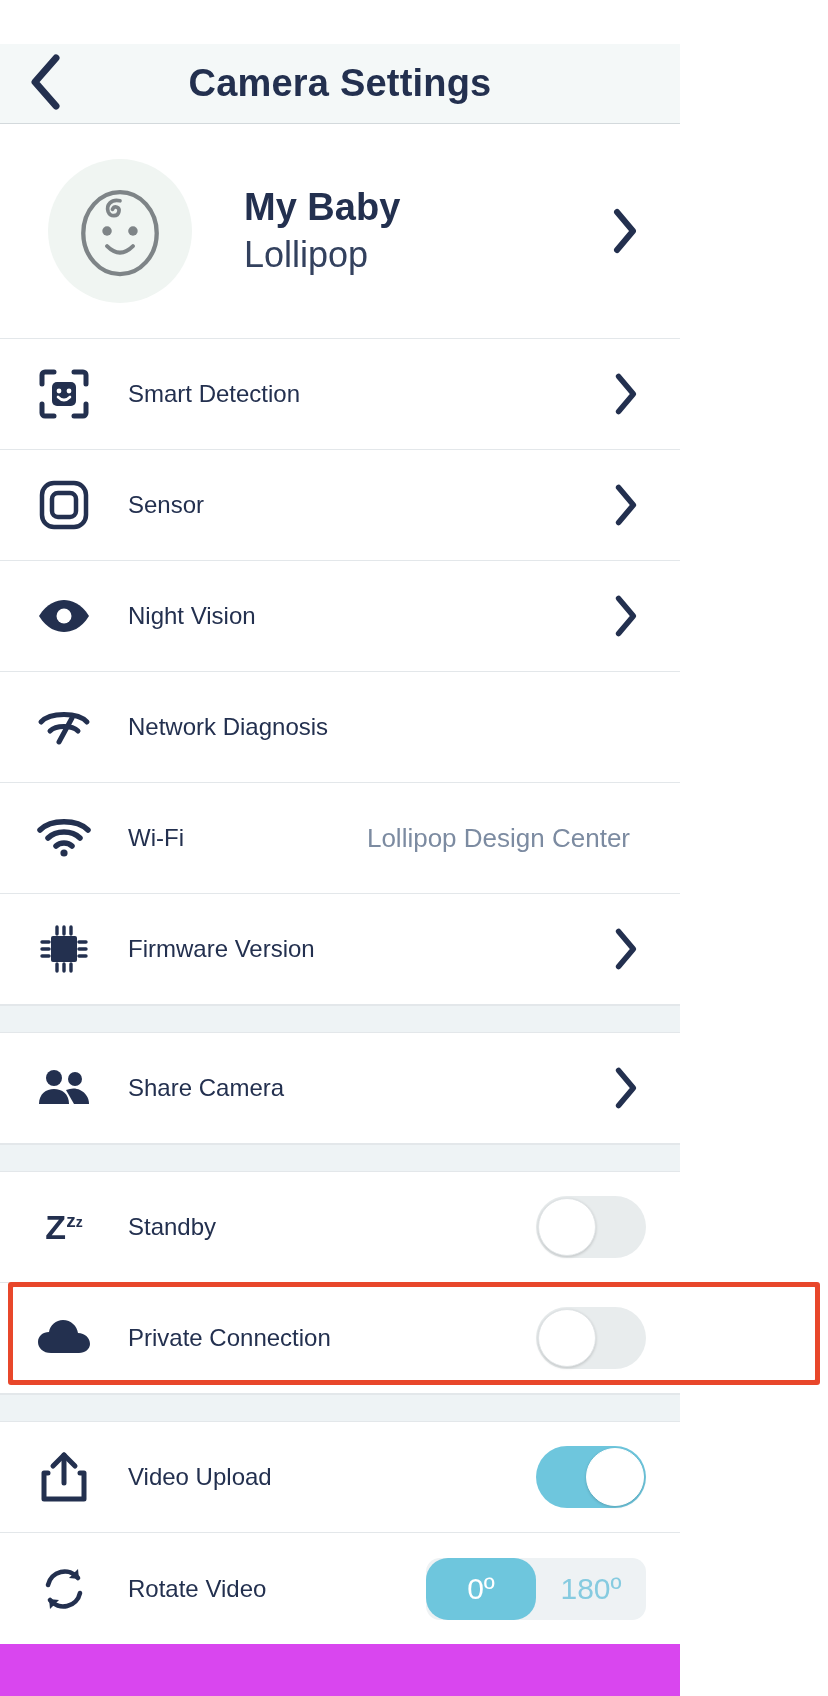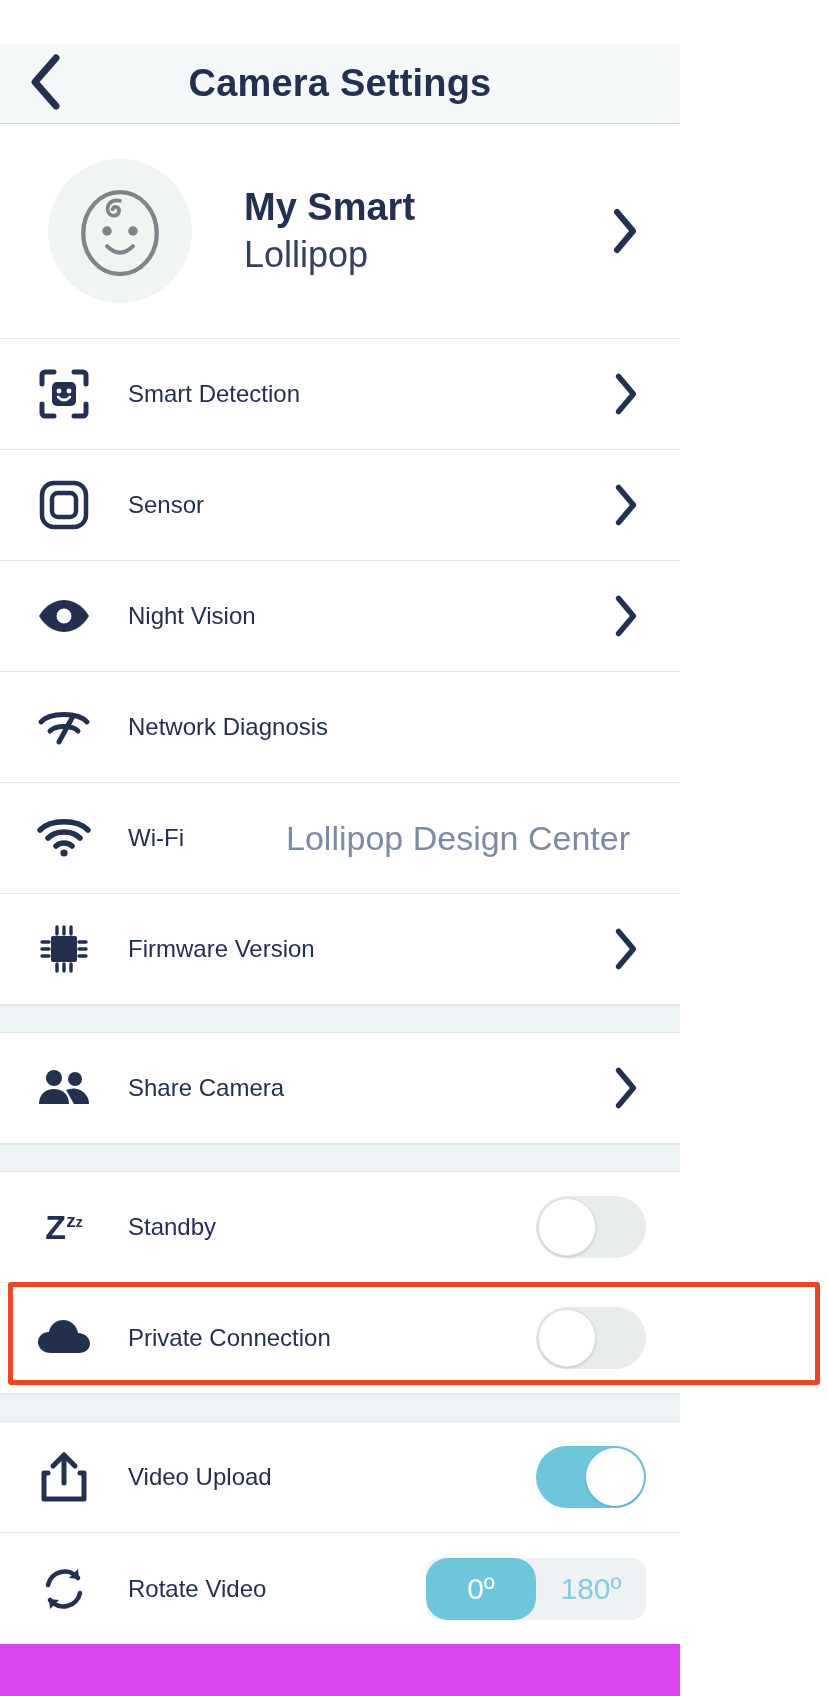--- a/index.html
+++ b/index.html
@@ -73,21 +73,21 @@
   .row-icon {
     width: 72px; flex: 0 0 72px;
     display: flex; align-items: center; justify-content: center;
     color: #23304f;
   }
   .row-label {
     flex: 1; padding-left: 28px;
     font-size: 24px; color: #23304f; font-weight: 500;
   }
   .row-value {
-    font-size: 34px; color: #7c8ba1;
+    font-size: 26px; color: #7c8ba1;
     padding-right: 16px; white-space: nowrap;
   }
   .chev { padding-right: 8px; display: flex; align-items: center; }
 
   
   .gap {
     flex: 0 0 28px; height: 28px;
     background: #eef3f5;
     border-top: 1px solid #e3e7ea;
     border-bottom: 1px solid #e3e7ea;
@@ -172,21 +172,21 @@
     <div class="avatar">
       <svg width="108" height="108" viewBox="0 0 100 100" fill="none">
         <ellipse cx="50" cy="52" rx="34" ry="38" stroke="#7e8487" stroke-width="4"></ellipse>
         <path d="M50 22 c-8 -2 -13 4 -11 10 c2 5 9 5 10 0 c1 -4 -4 -6 -6 -2" stroke="#7e8487" stroke-width="3.4" fill="none" stroke-linecap="round"></path>
         <circle cx="38" cy="50" r="4.4" fill="#7e8487"></circle>
         <circle cx="62" cy="50" r="4.4" fill="#7e8487"></circle>
         <path d="M38 64 q12 12 24 0" stroke="#7e8487" stroke-width="3.6" fill="none" stroke-linecap="round"></path>
       </svg>
     </div>
     <div class="profile-text">
-      <div class="profile-name">My Smart</div>
+      <div class="profile-name">My Baby</div>
       <div class="profile-sub">Lollipop</div>
     </div>
     <div class="chev">
       <svg width="26" height="46" viewBox="0 0 26 46" fill="none">
         <path d="M5 4 L21 23 L5 42" stroke="#23304f" stroke-width="6" stroke-linecap="round" stroke-linejoin="round"></path>
       </svg>
     </div>
   </div>
 
   <div class="row">

